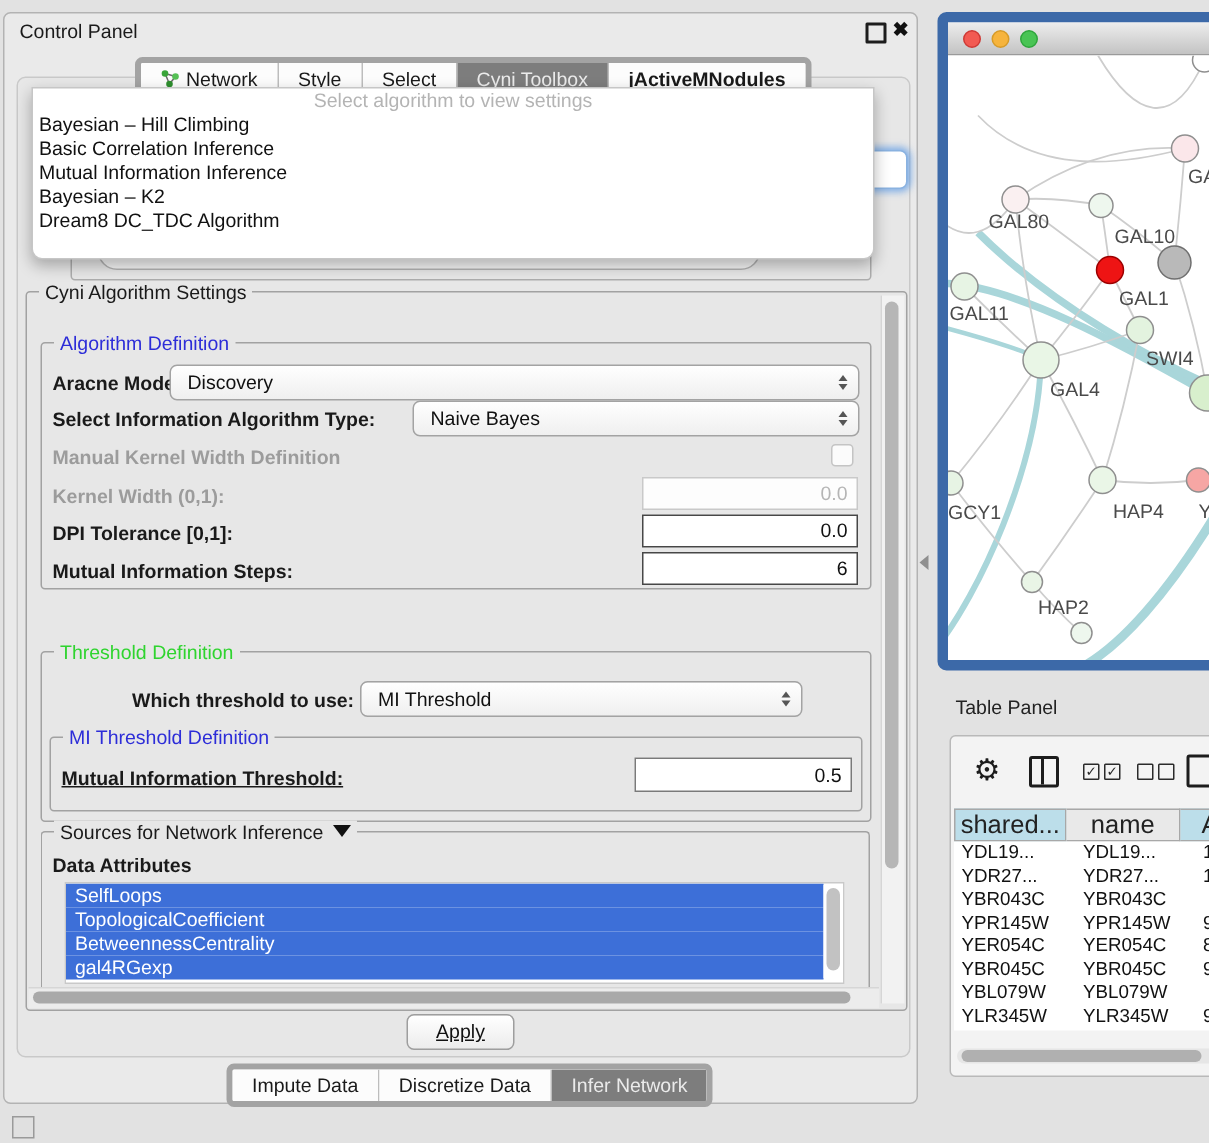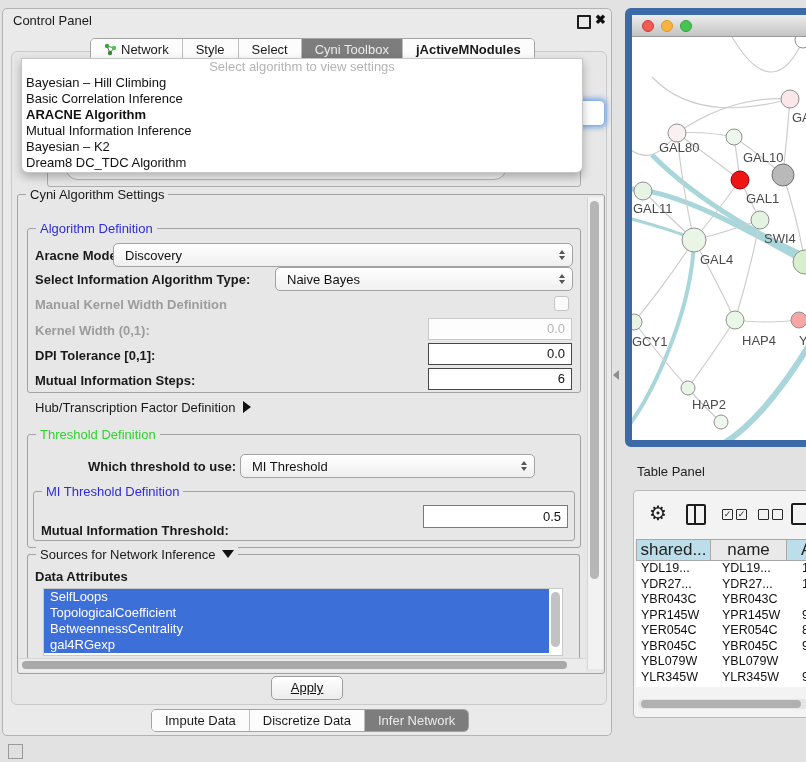--- a/index.html
+++ b/index.html
@@ -6,21 +6,21 @@
   #screen{position:relative;width:806px;height:762px;overflow:hidden;background:#e2e2e2;}
 
   
   #control-window{position:absolute;left:2px;top:8px;width:608px;height:726px;background:#eaeaea;border:1px solid #b3b3b3;border-radius:5px;}
   .cp-title{position:absolute;left:10px;top:4px;font-size:13px;color:#1a1a1a;}
   .float-btn{position:absolute;left:574px;top:6px;width:10px;height:10px;border:2px solid #1d1d1d;border-radius:1px;cursor:pointer;}
   .close-btn{position:absolute;left:592px;top:3px;font-size:13px;font-weight:bold;color:#111;cursor:pointer;}
   #cp-content{position:absolute;left:8px;top:42px;width:594px;height:652px;background:#e7e7e7;border:1px solid #c9c9c9;border-radius:6px;}
 
   
-  .seg{position:absolute;display:flex;height:21px;background:#fcfcfc;border:1px solid #a3a3a3;border-radius:5px;overflow:hidden;font-size:13px;color:#1a1a1a;z-index:30;}
+  .seg{position:absolute;display:flex;height:21px;background:#fcfcfc;border:4px solid #a3a3a3;border-radius:5px;overflow:hidden;font-size:13px;color:#1a1a1a;z-index:30;}
   .seg .s{line-height:21px;padding:0 13px;border-right:1px solid #bdbdbd;white-space:nowrap;display:flex;align-items:center;gap:4px;cursor:pointer;background:#fcfcfc;}
   .seg .s:last-child{border-right:none;}
   .seg .s.sel{background:#7d7d7d;color:#ebebeb;}
   .seg .s.bold{font-weight:bold;text-align:right;}
   #top-tabs{left:87px;top:29px;}
   #bottom-tabs{left:148px;top:700px;}
 
   
   #algo-popup{position:absolute;left:18px;top:49px;width:560px;height:113px;background:#ffffff;border:1px solid #c6c6c6;border-radius:0 0 7px 7px;box-shadow:0 4px 10px rgba(0,0,0,0.28);z-index:40;}
   #algo-popup .ph{height:16px;text-align:center;color:#b4b4b4;font-size:13px;line-height:15px;}
@@ -146,21 +146,20 @@
     </div>
 
     <div class="bg-group"></div>
     <div class="bg-combo">galFiltered.sif default node</div>
     <div class="bg-combo2"></div>
 
     <div id="algo-popup">
       <div class="ph">Select algorithm to view settings</div>
       <div class="it">Bayesian – Hill Climbing</div>
       <div class="it">Basic Correlation Inference</div>
-      <div class="it sel">ARACNE Algorithm</div>
       <div class="it">Mutual Information Inference</div>
       <div class="it">Bayesian – K2</div>
       <div class="it">Dream8 DC_TDC Algorithm</div>
     </div>
 
     <div class="group" style="left:14px;top:185px;width:586px;height:478px;">
       <div class="legend">Cyni Algorithm Settings</div>
     </div>
 
     <div class="group" style="left:24px;top:219px;width:552px;height:163px;">
@@ -184,37 +183,36 @@
     </div>
     <div class="lbl dis" style="left:32px;top:288px;">Manual Kernel Width Definition</div>
     <div class="checkbox" style="left:551px;top:287px;"></div>
     <div class="lbl dis" style="left:32px;top:314px;">Kernel Width (0,1):</div>
     <div class="tbox dis" style="left:425px;top:309px;width:136px;height:20px;line-height:20px;">0.0</div>
     <div class="lbl" style="left:32px;top:339px;">DPI Tolerance [0,1]:</div>
     <div class="tbox" style="left:425px;top:334px;width:136px;height:20px;line-height:20px;">0.0</div>
     <div class="lbl" style="left:32px;top:364px;">Mutual Information Steps:</div>
     <div class="tbox" style="left:425px;top:359px;width:136px;height:20px;line-height:20px;">6</div>
 
-    <div class="lbl" style="left:32px;top:391px;font-weight:normal;"><span>Hub/Transcription Factor Definition</span><span class="tri-right"></span></div>
 
     <div class="group" style="left:24px;top:425px;width:552px;height:112px;">
       <div class="legend green">Threshold Definition</div>
     </div>
     <div class="lbl" style="left:85px;top:450px;">Which threshold to use:</div>
     <div class="combo" style="left:237px;top:445px;width:293px;height:22px;text-align:center;">
       <span class="val">MI Threshold</span>
       <span class="stepper">
           <i class="up"></i>
           <i class="down"></i>
         </span>
     </div>
     <div class="group" style="left:30px;top:482px;width:540px;height:48px;">
       <div class="legend blue">MI Threshold Definition</div>
     </div>
-    <div class="lbl" style="left:38px;top:514px;">Mutual Information Threshold:</div>
+    <div class="lbl" style="left:38px;top:502px;text-decoration:underline;">Mutual Information Threshold:</div>
     <div class="tbox" style="left:420px;top:496px;width:137px;height:21px;line-height:21px;border-color:#7a7a7a;">0.5</div>
 
     <div class="group" style="left:24px;top:545px;width:551px;height:110px;border-bottom:none;">
       <div class="legend"><span>Sources for Network Inference</span><span class="tri-down"></span></div>
     </div>
     <div class="lbl" style="left:32px;top:560px;">Data Attributes</div>
     <div id="attr-list">
       <div class="row">SelfLoops</div>
       <div class="row">TopologicalCoefficient</div>
       <div class="row">BetweennessCentrality</div>

